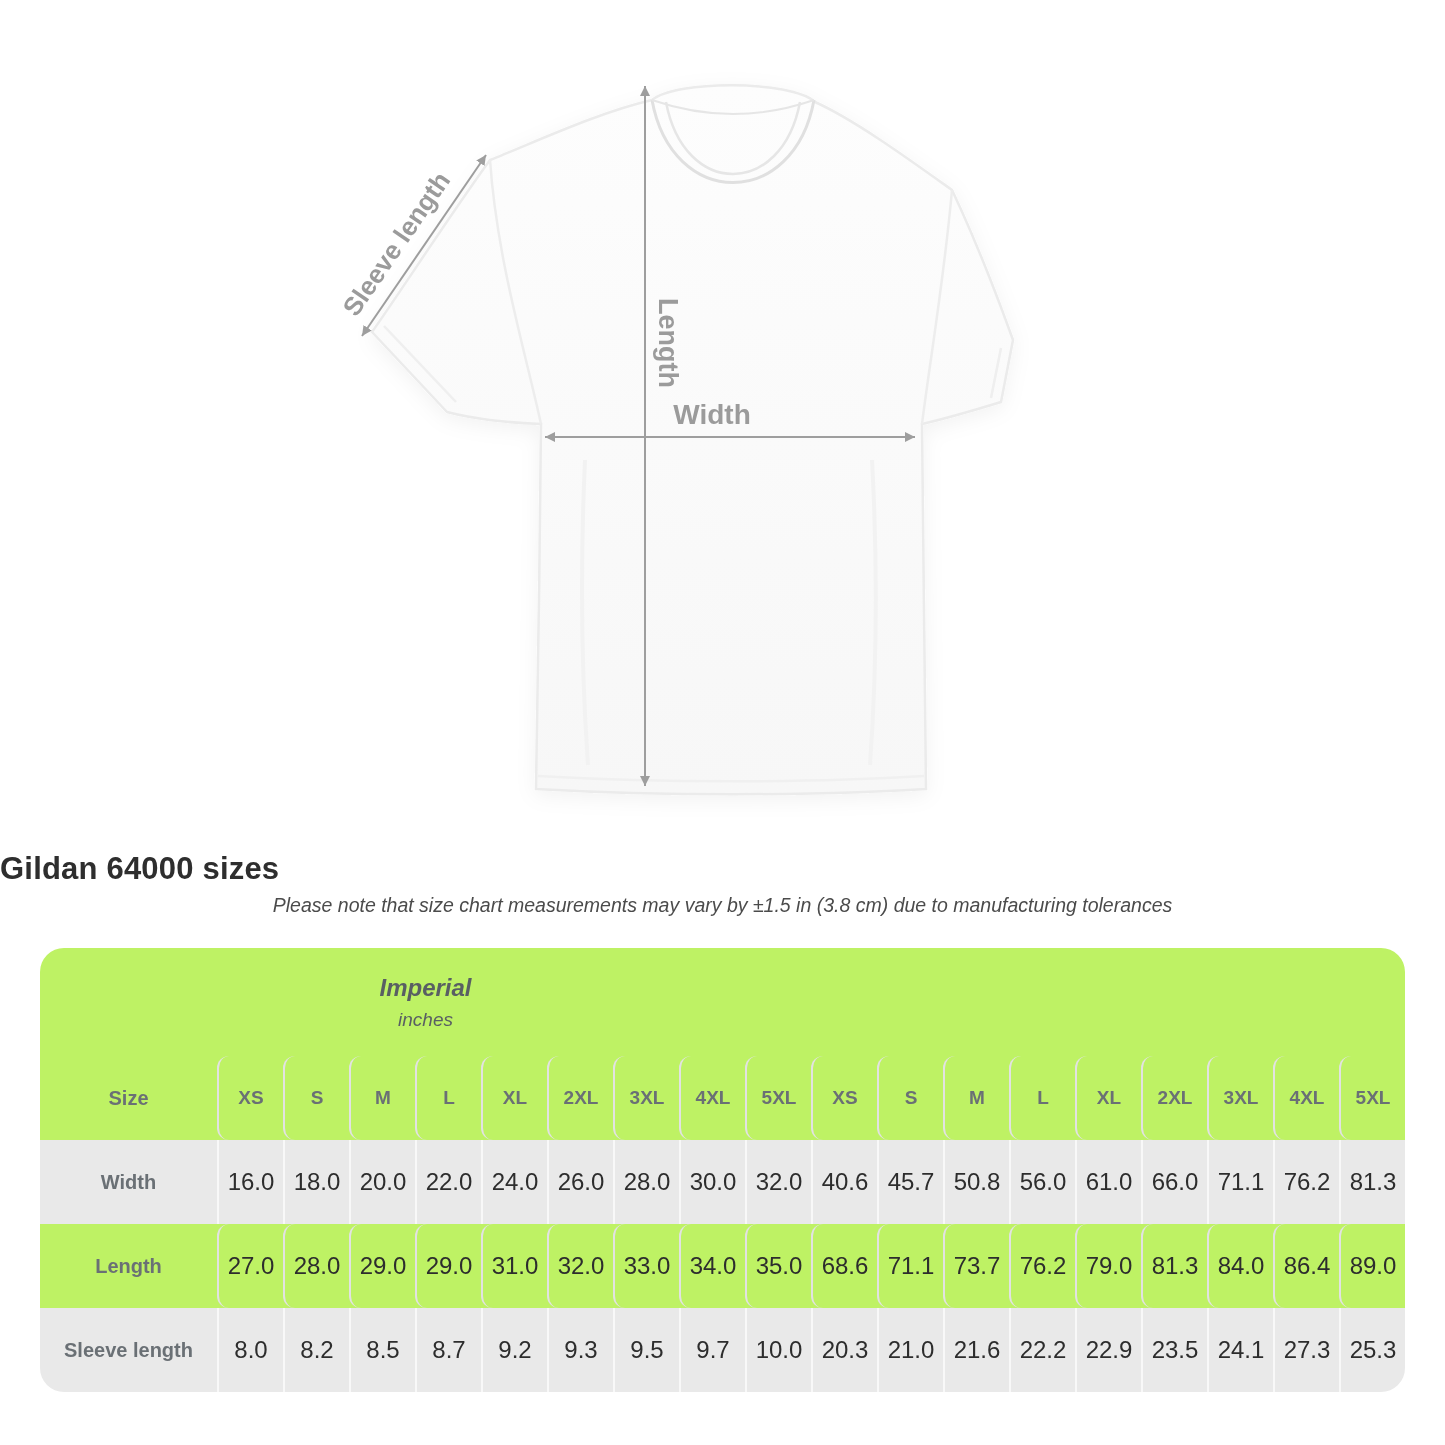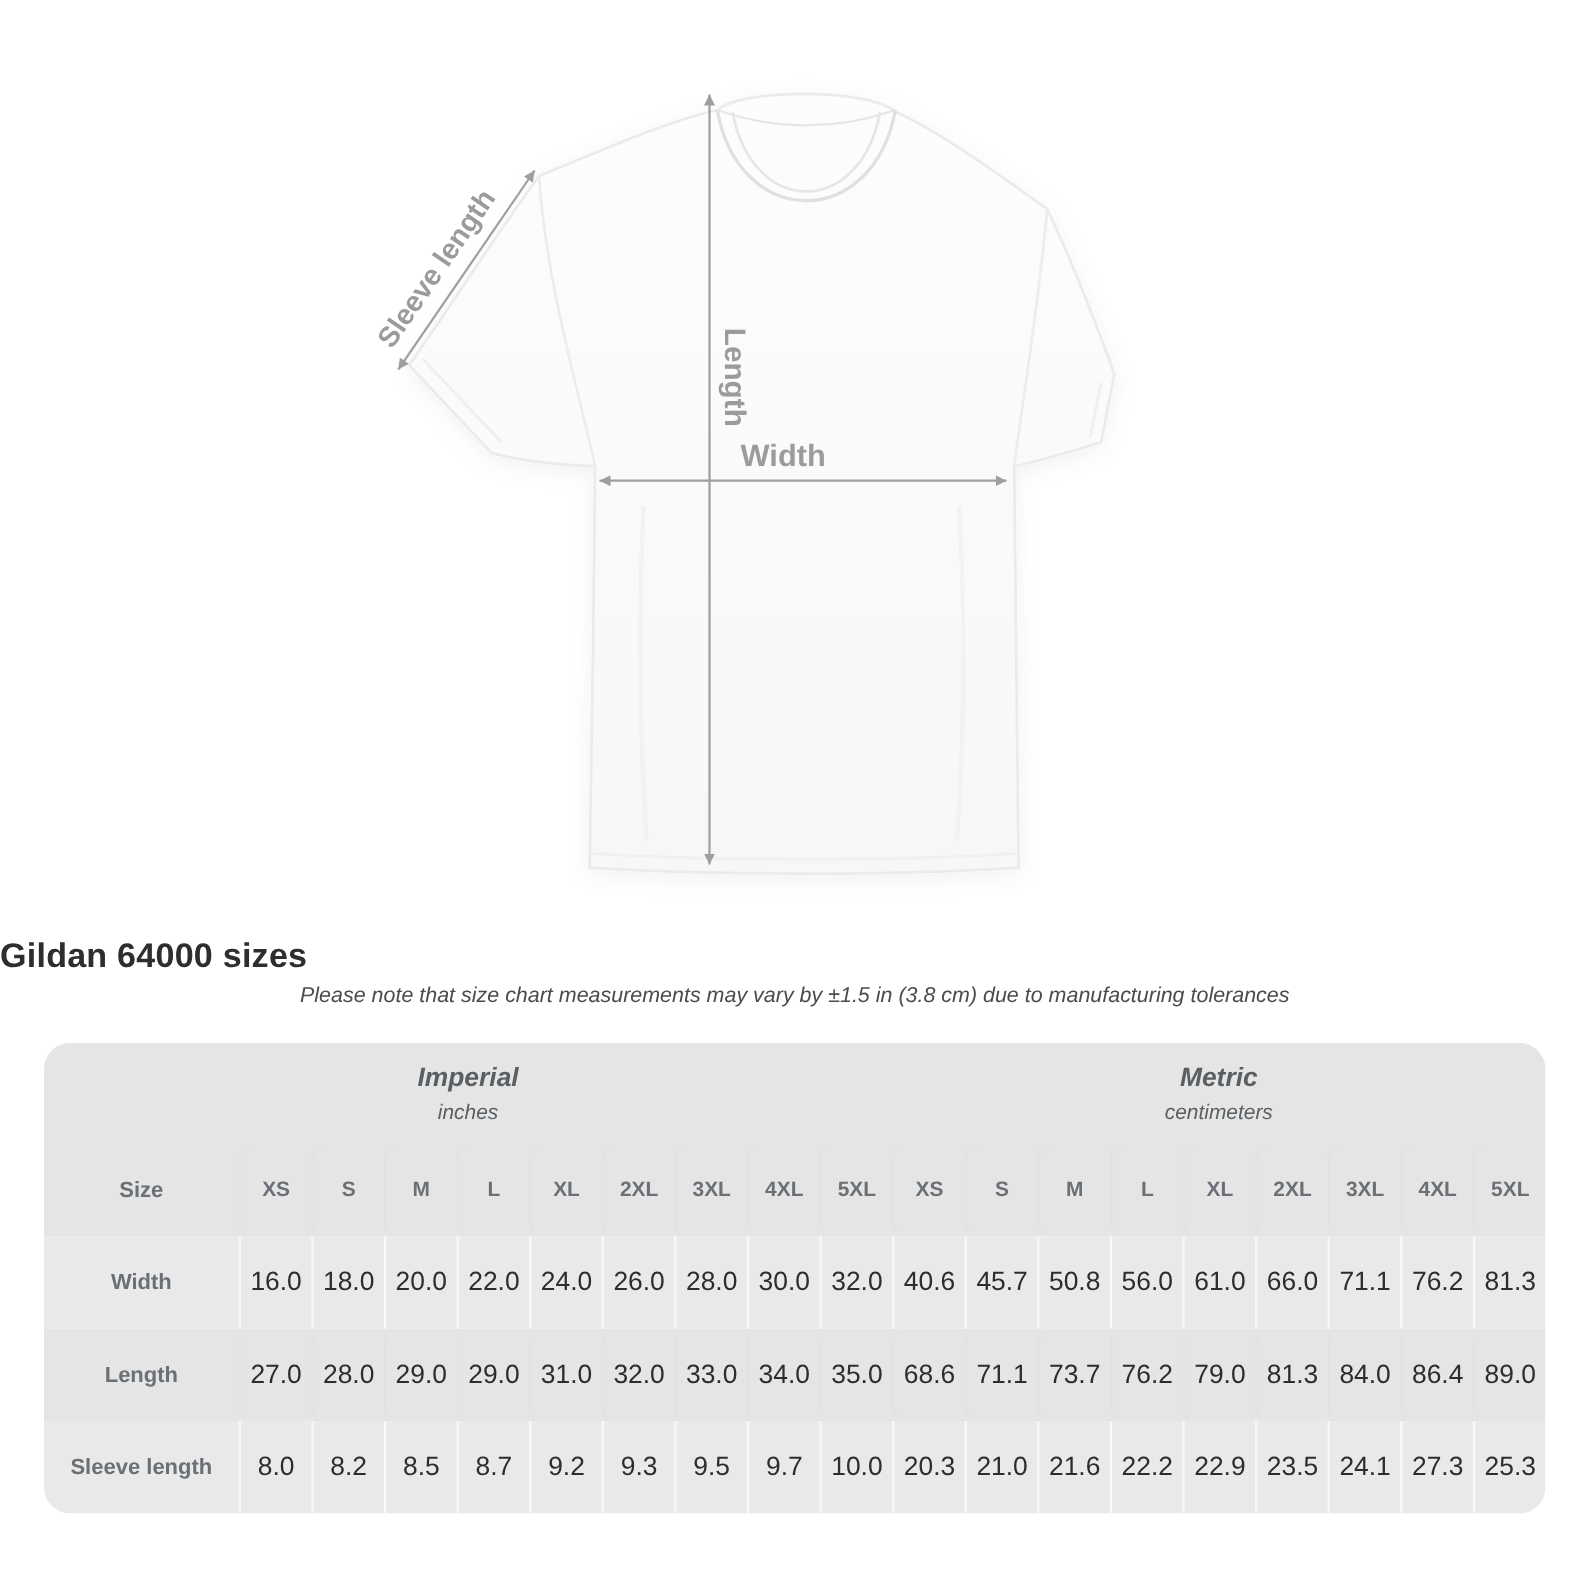--- a/index.html
+++ b/index.html
@@ -16,27 +16,27 @@
   }
   .subtitle{
     margin:7px 0 0 0;text-align:center;
     font-size:19.5px;font-style:italic;color:#4b4b4b;
   }
   .size-table{
     position:absolute;left:40px;top:948px;width:1365px;
     border-radius:24px;overflow:hidden;background:#ffffff;
   }
   .trow{display:grid;grid-template-columns:177px repeat(18, 1fr);}
-  .band{display:grid;grid-template-columns:771px 1fr;height:92px;background:#e5e5e5;}
+  .band{display:grid;grid-template-columns:771px 1fr;height:108px;background:#bef264;}
   .band-cell{display:flex;flex-direction:column;align-items:center;justify-content:center;gap:7px;}
   .band-title{font-size:24px;font-weight:700;font-style:italic;color:#595f63;}
   .band-unit{font-size:19px;font-style:italic;color:#595f63;}
   .trow{height:84px;}
   .cell{display:flex;align-items:center;justify-content:center;box-sizing:border-box;}
-  .row-white{background:#e5e5e5;}
+  .row-white{background:#bef264;}
   .row-gray{background:#e9e9e9;}
   .row-white .cell:not(:first-child){border-left:2px solid #e2e2e2;border-radius:12px;}
   .row-gray .cell:not(:first-child){border-left:2px solid #f8f8f8;}
   .label-cell{font-size:20px;font-weight:700;color:#6a7075;}
   .head-cell{font-size:19px;font-weight:700;color:#6a7075;}
   .value-cell{font-size:24px;color:#2d2d2d;}
   .fig-label{fill:#9b9b9b;font-weight:700;font-family:"Liberation Sans",sans-serif;}
 </style>
 </head>
 <body>
@@ -97,24 +97,20 @@
 </svg>
 
 <h1 class="page-title">Gildan 64000 sizes</h1>
 <p class="subtitle">Please note that size chart measurements may vary by ±1.5 in (3.8 cm) due to manufacturing tolerances</p>
 
 <div class="size-table">
   <div class="band">
     <div class="band-cell">
       <div class="band-title">Imperial</div>
       <div class="band-unit">inches</div>
-    </div>
-    <div class="band-cell">
-      <div class="band-title">Metric</div>
-      <div class="band-unit">centimeters</div>
     </div>
   </div>
 
   <div class="trow row-white" id="row-sizes">
     <div class="cell label-cell">Size</div>
   <div class="cell head-cell">XS</div>
       <div class="cell head-cell">S</div>
       <div class="cell head-cell">M</div>
       <div class="cell head-cell">L</div>
       <div class="cell head-cell">XL</div>

